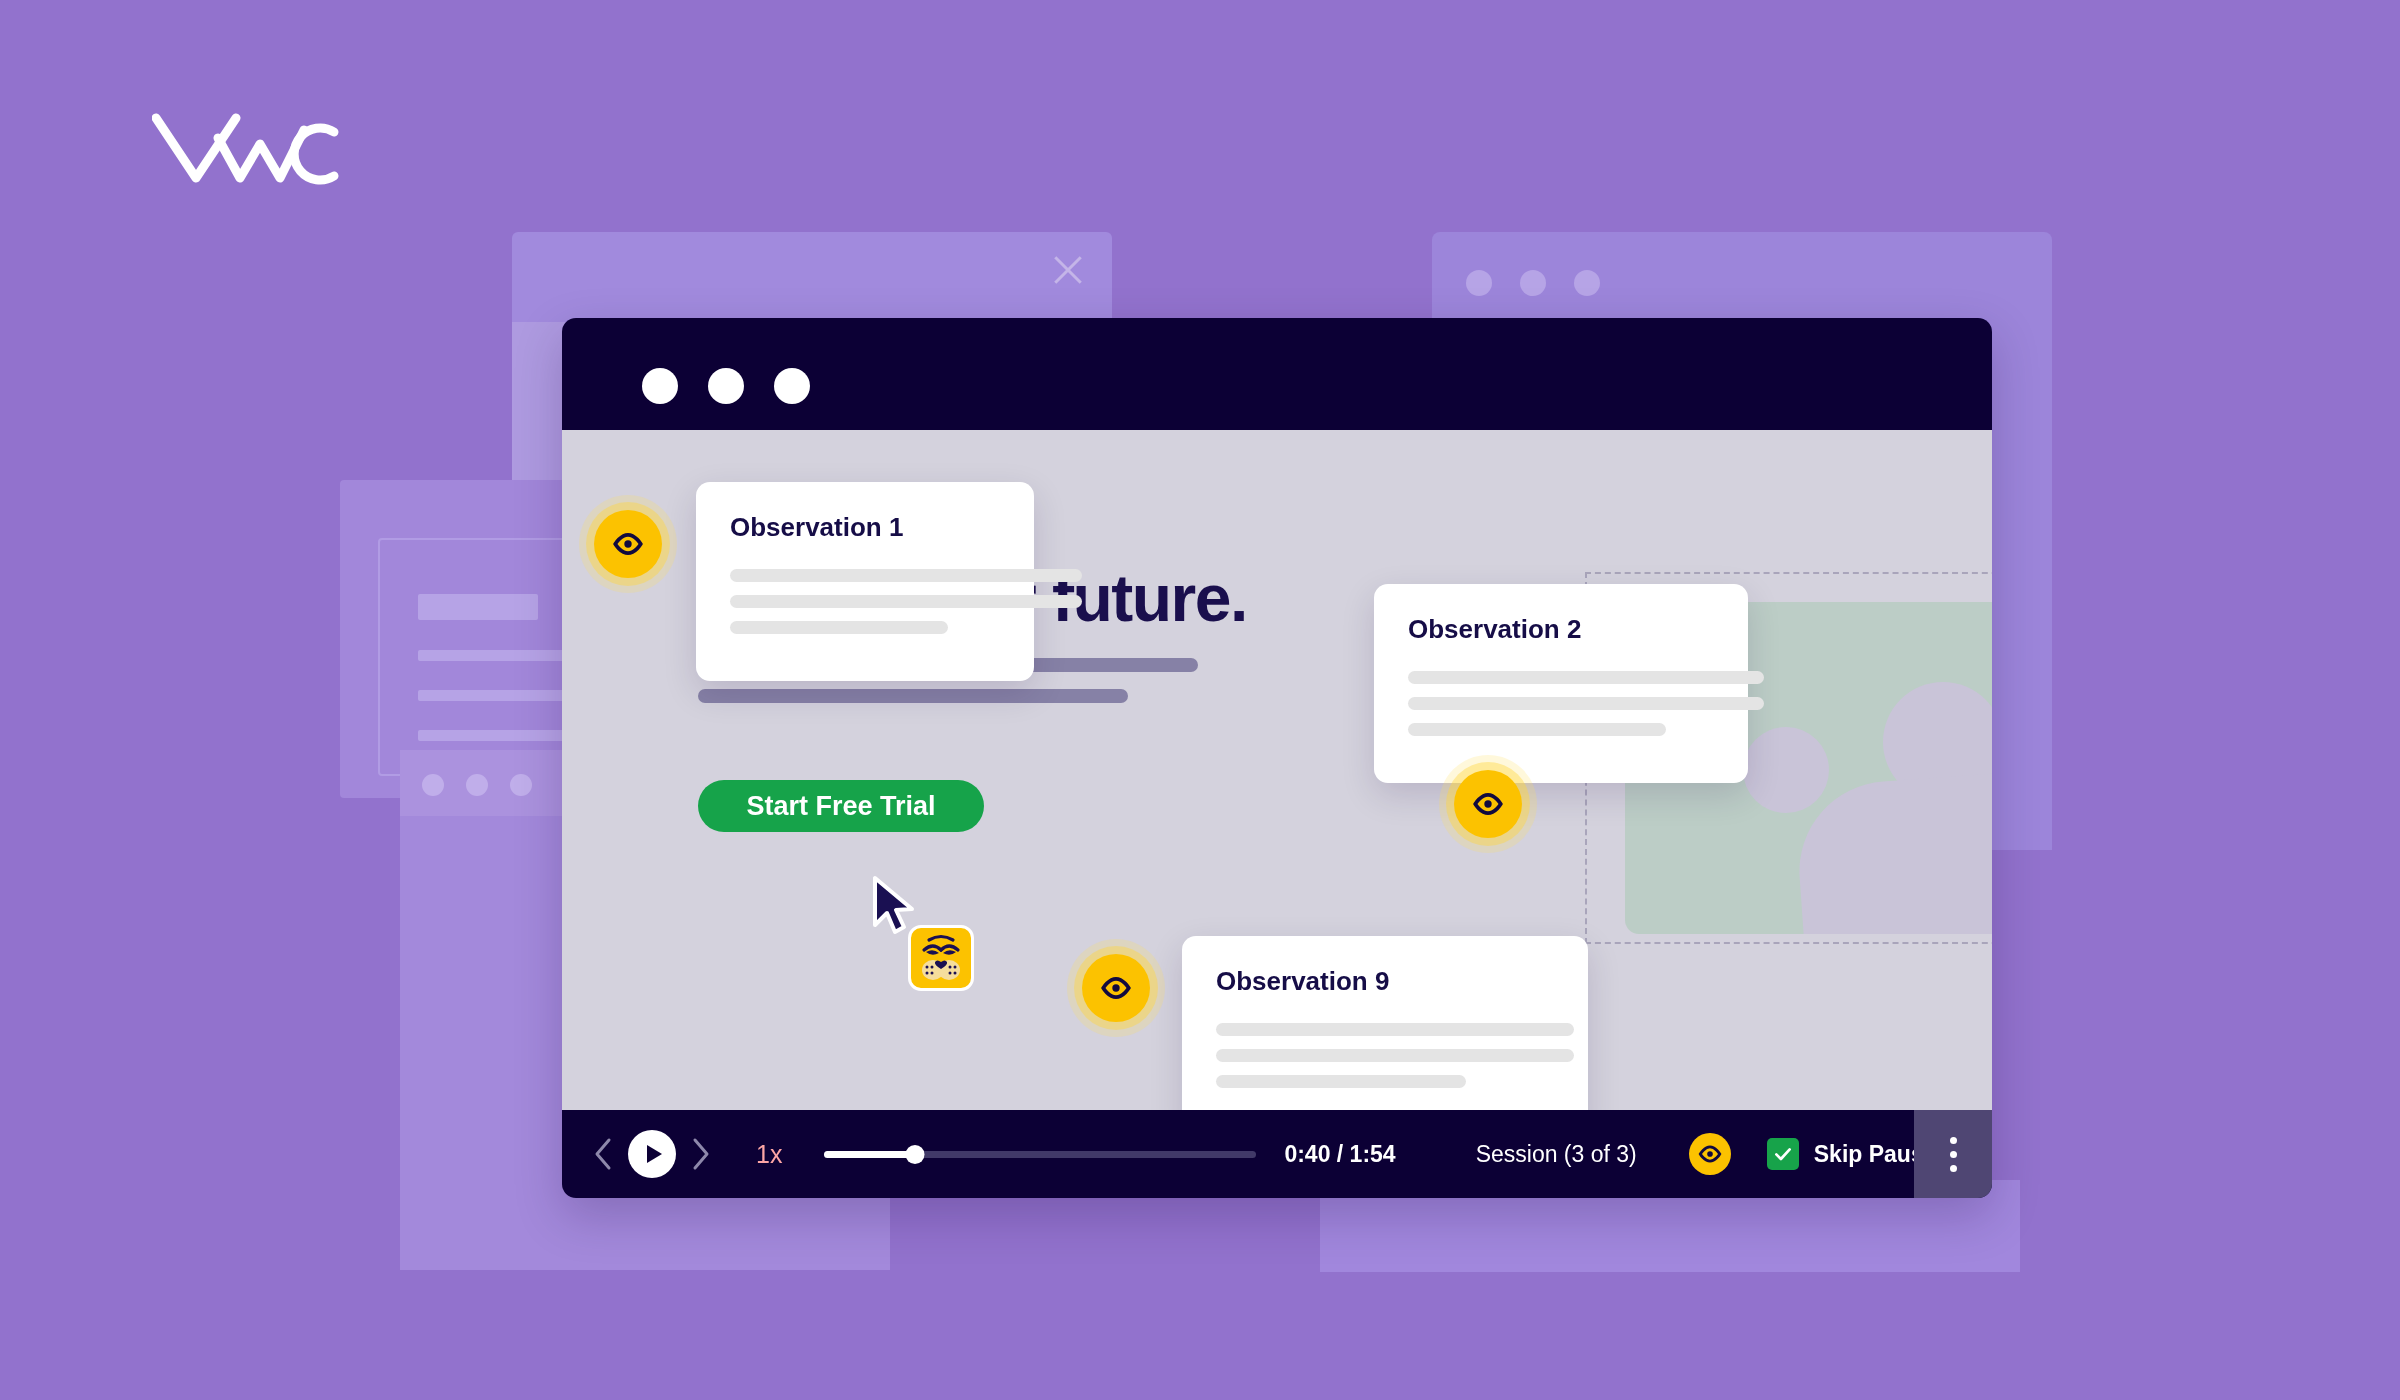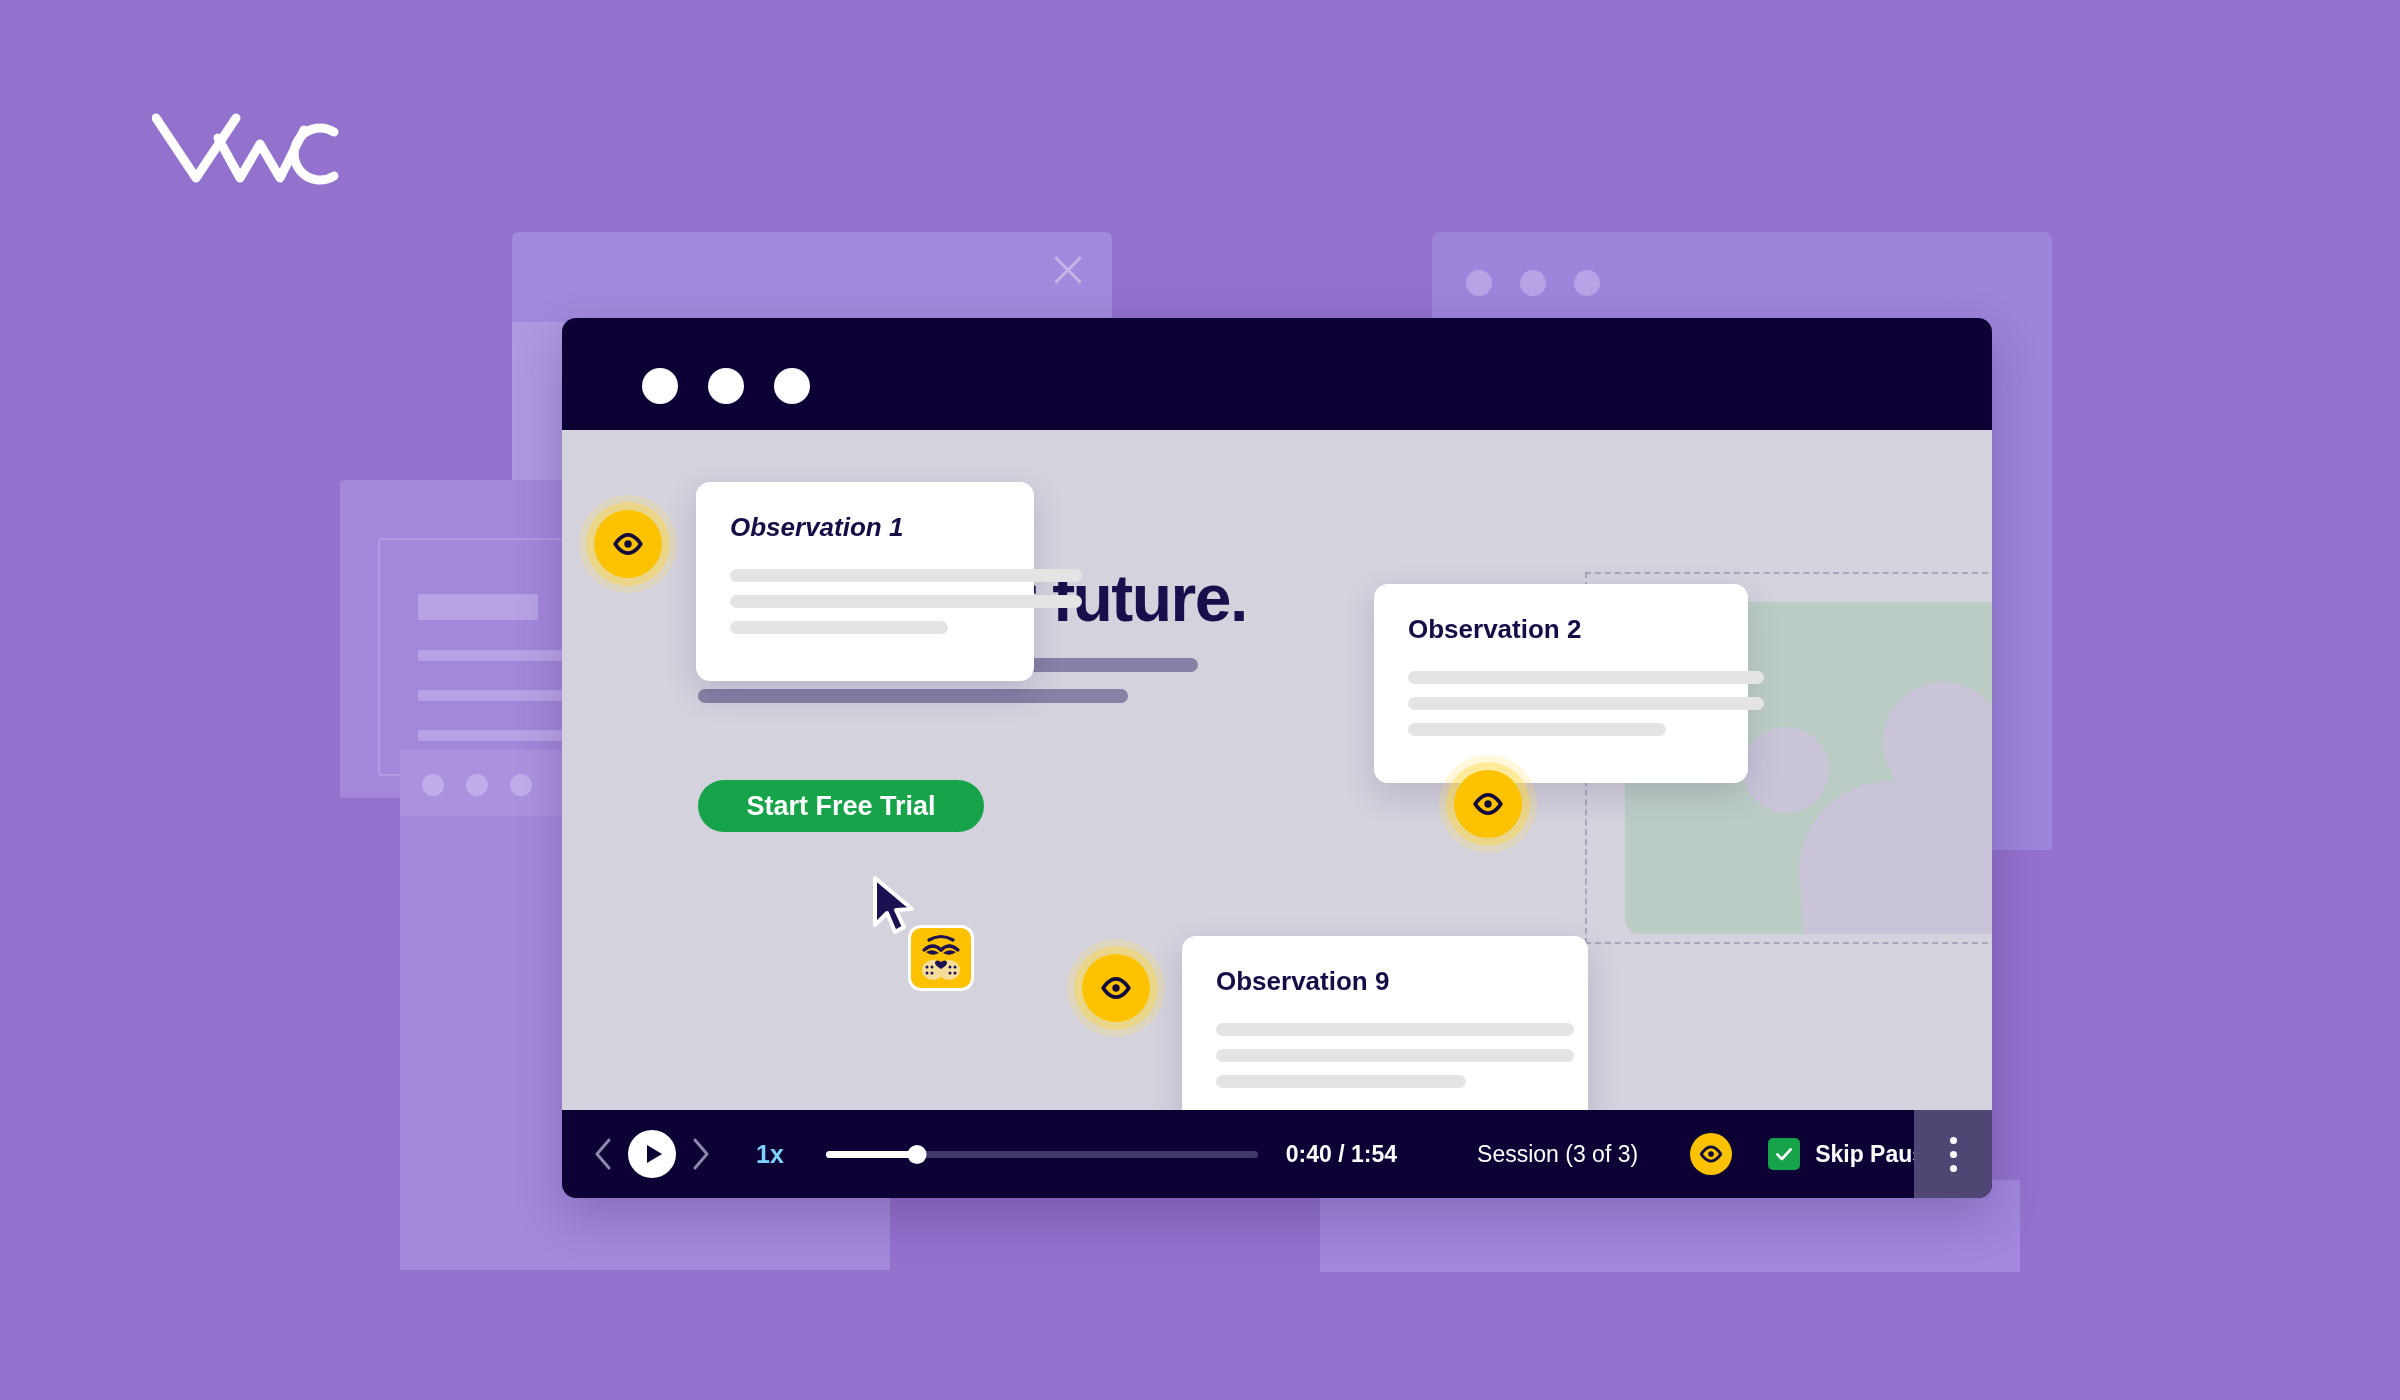--- a/index.html
+++ b/index.html
@@ -253,21 +253,21 @@
     color: #160d47;
     margin-bottom: 26px;
   }
   .obs-line {
     height: 13px;
     border-radius: 7px;
     background: #e4e4e4;
     margin-bottom: 13px;
   }
 
-  .obs1 { left: 696px; top: 482px; width: 338px; font-style: italic; }
+  .obs1 { left: 696px; top: 482px; width: 338px; }
   .obs1 .l1 { width: 352px; } .obs1 .l2 { width: 352px; } .obs1 .l3 { width: 218px; }
   .pin1 { left: 594px; top: 510px; }
 
   .obs2 { left: 1374px; top: 584px; width: 374px; }
   .obs2 .l1 { width: 356px; } .obs2 .l2 { width: 356px; } .obs2 .l3 { width: 258px; }
   .pin2 { left: 1454px; top: 770px; }
 
   .obs3 { left: 1182px; top: 936px; width: 406px; }
   .obs3 .l1 { width: 358px; } .obs3 .l2 { width: 358px; } .obs3 .l3 { width: 250px; }
   .pin3 { left: 1082px; top: 954px; }
@@ -321,23 +321,23 @@
     cursor: pointer;
   }
   .play-tri {
     width: 0; height: 0;
     border-left: 15px solid #0c0035;
     border-top: 9px solid transparent;
     border-bottom: 9px solid transparent;
     margin-left: 4px;
   }
   .speed {
-    color: #7dd3fc;
+    color: #fca5a5;
     font-size: 25px;
-    font-weight: 700;
+    font-weight: 400;
     margin-left: 38px;
     cursor: pointer;
   }
   .track-wrap {
     position: relative;
     margin-left: 42px;
     width: 432px;
     height: 28px;
     display: flex; align-items: center;
     cursor: pointer;

